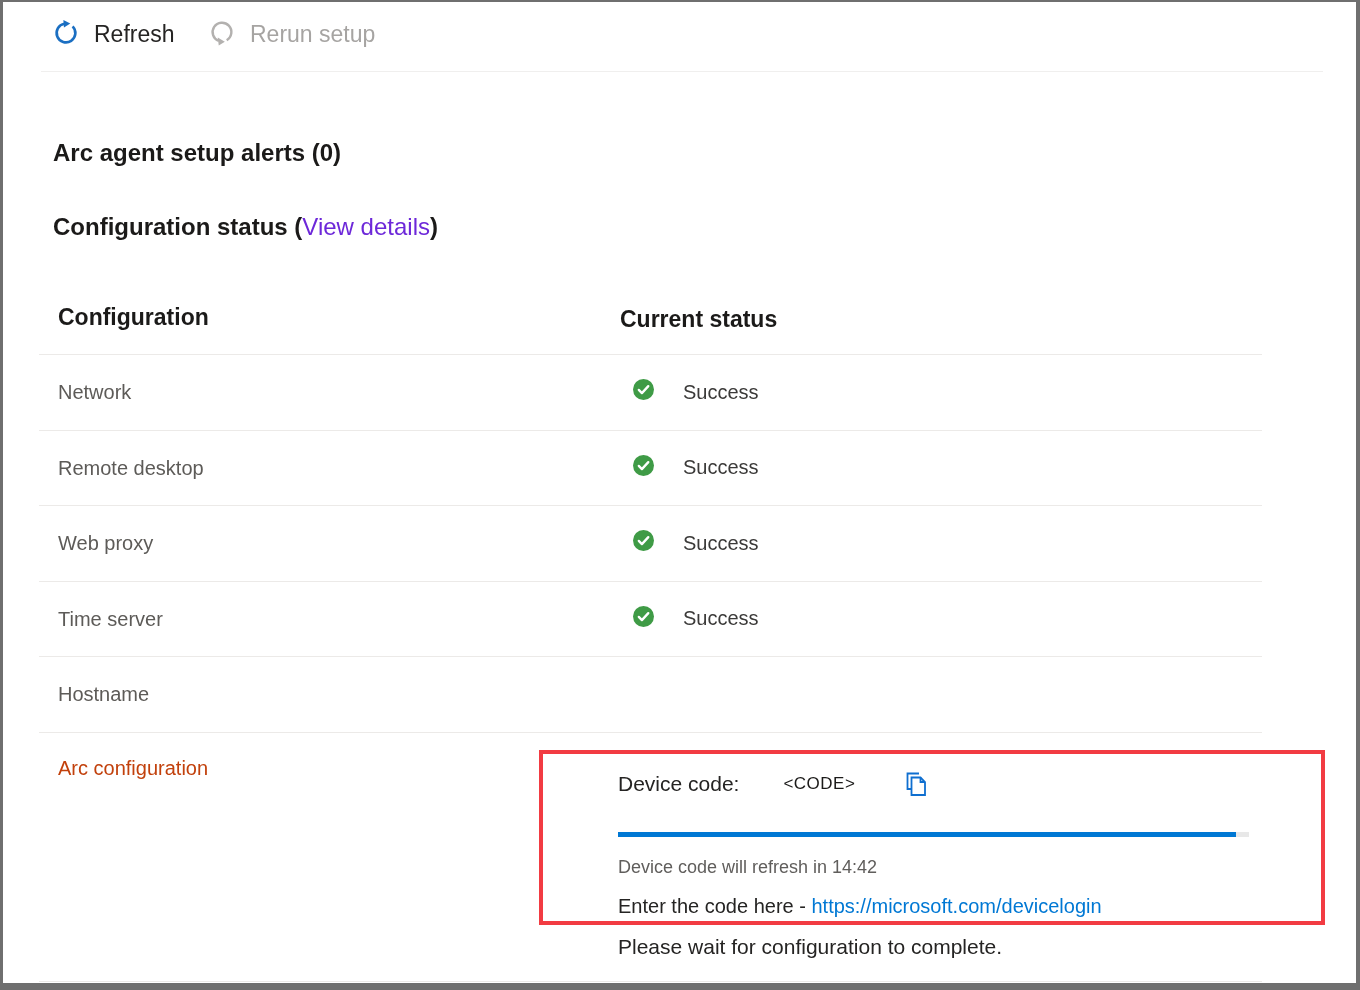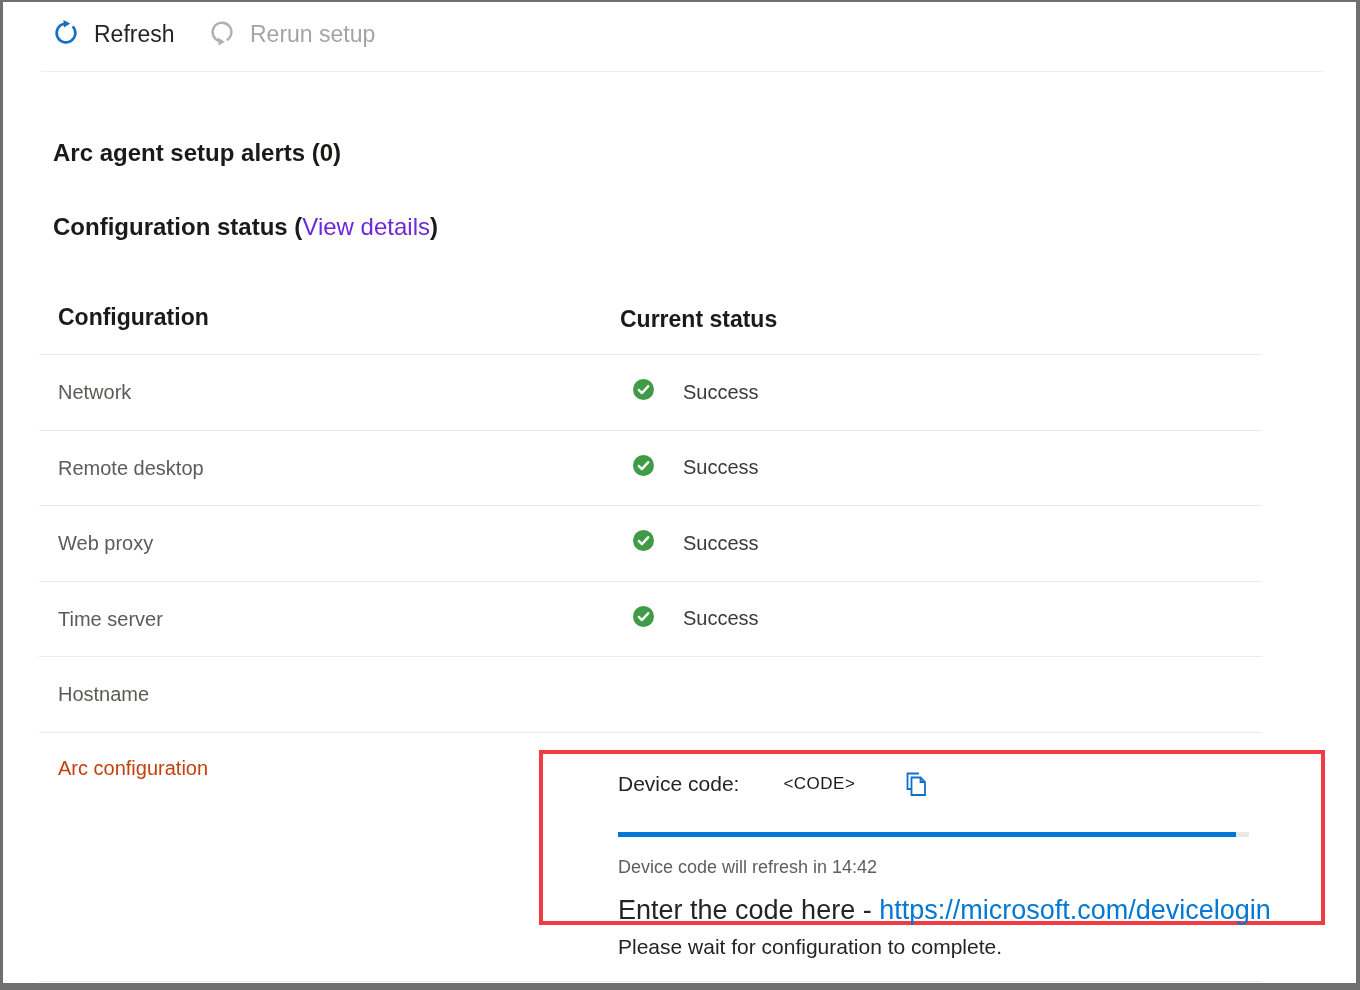--- a/index.html
+++ b/index.html
@@ -50,21 +50,21 @@
     position:absolute;left:500px;top:17px;width:786px;height:175px;
     box-sizing:border-box;border:4px solid #f23b42;background:#fff;
   }
   .dc-line1{position:absolute;left:75px;top:16px;display:flex;align-items:center;}
   .dc-label{font-size:21px;color:#252423;}
   .dc-code{margin-left:44px;font-size:17px;letter-spacing:0.5px;color:#1b1a19;}
   .dc-copy{margin-left:46px;background:none;border:none;padding:0;cursor:pointer;line-height:0;}
   .dc-progress{position:absolute;left:75px;top:78px;width:631px;height:5px;background:#e8e8e8;}
   .dc-progress-fill{height:100%;background:#0078d4;}
   .dc-refresh{position:absolute;left:75px;top:103px;font-size:18px;color:#605e5c;}
-  .dc-enter{position:absolute;left:75px;top:141px;font-size:27px;color:#252423;}
+  .dc-enter{position:absolute;left:75px;top:141px;font-size:20px;color:#252423;}
   .dc-enter .link{color:#0078d4;cursor:pointer;}
   .dc-wait{position:absolute;left:75px;top:181px;font-size:21px;color:#252423;}
 </style>
 </head>
 <body>
 
 <div class="frame">
 
   <button class="tb-btn tb-rerun">
     <span>

